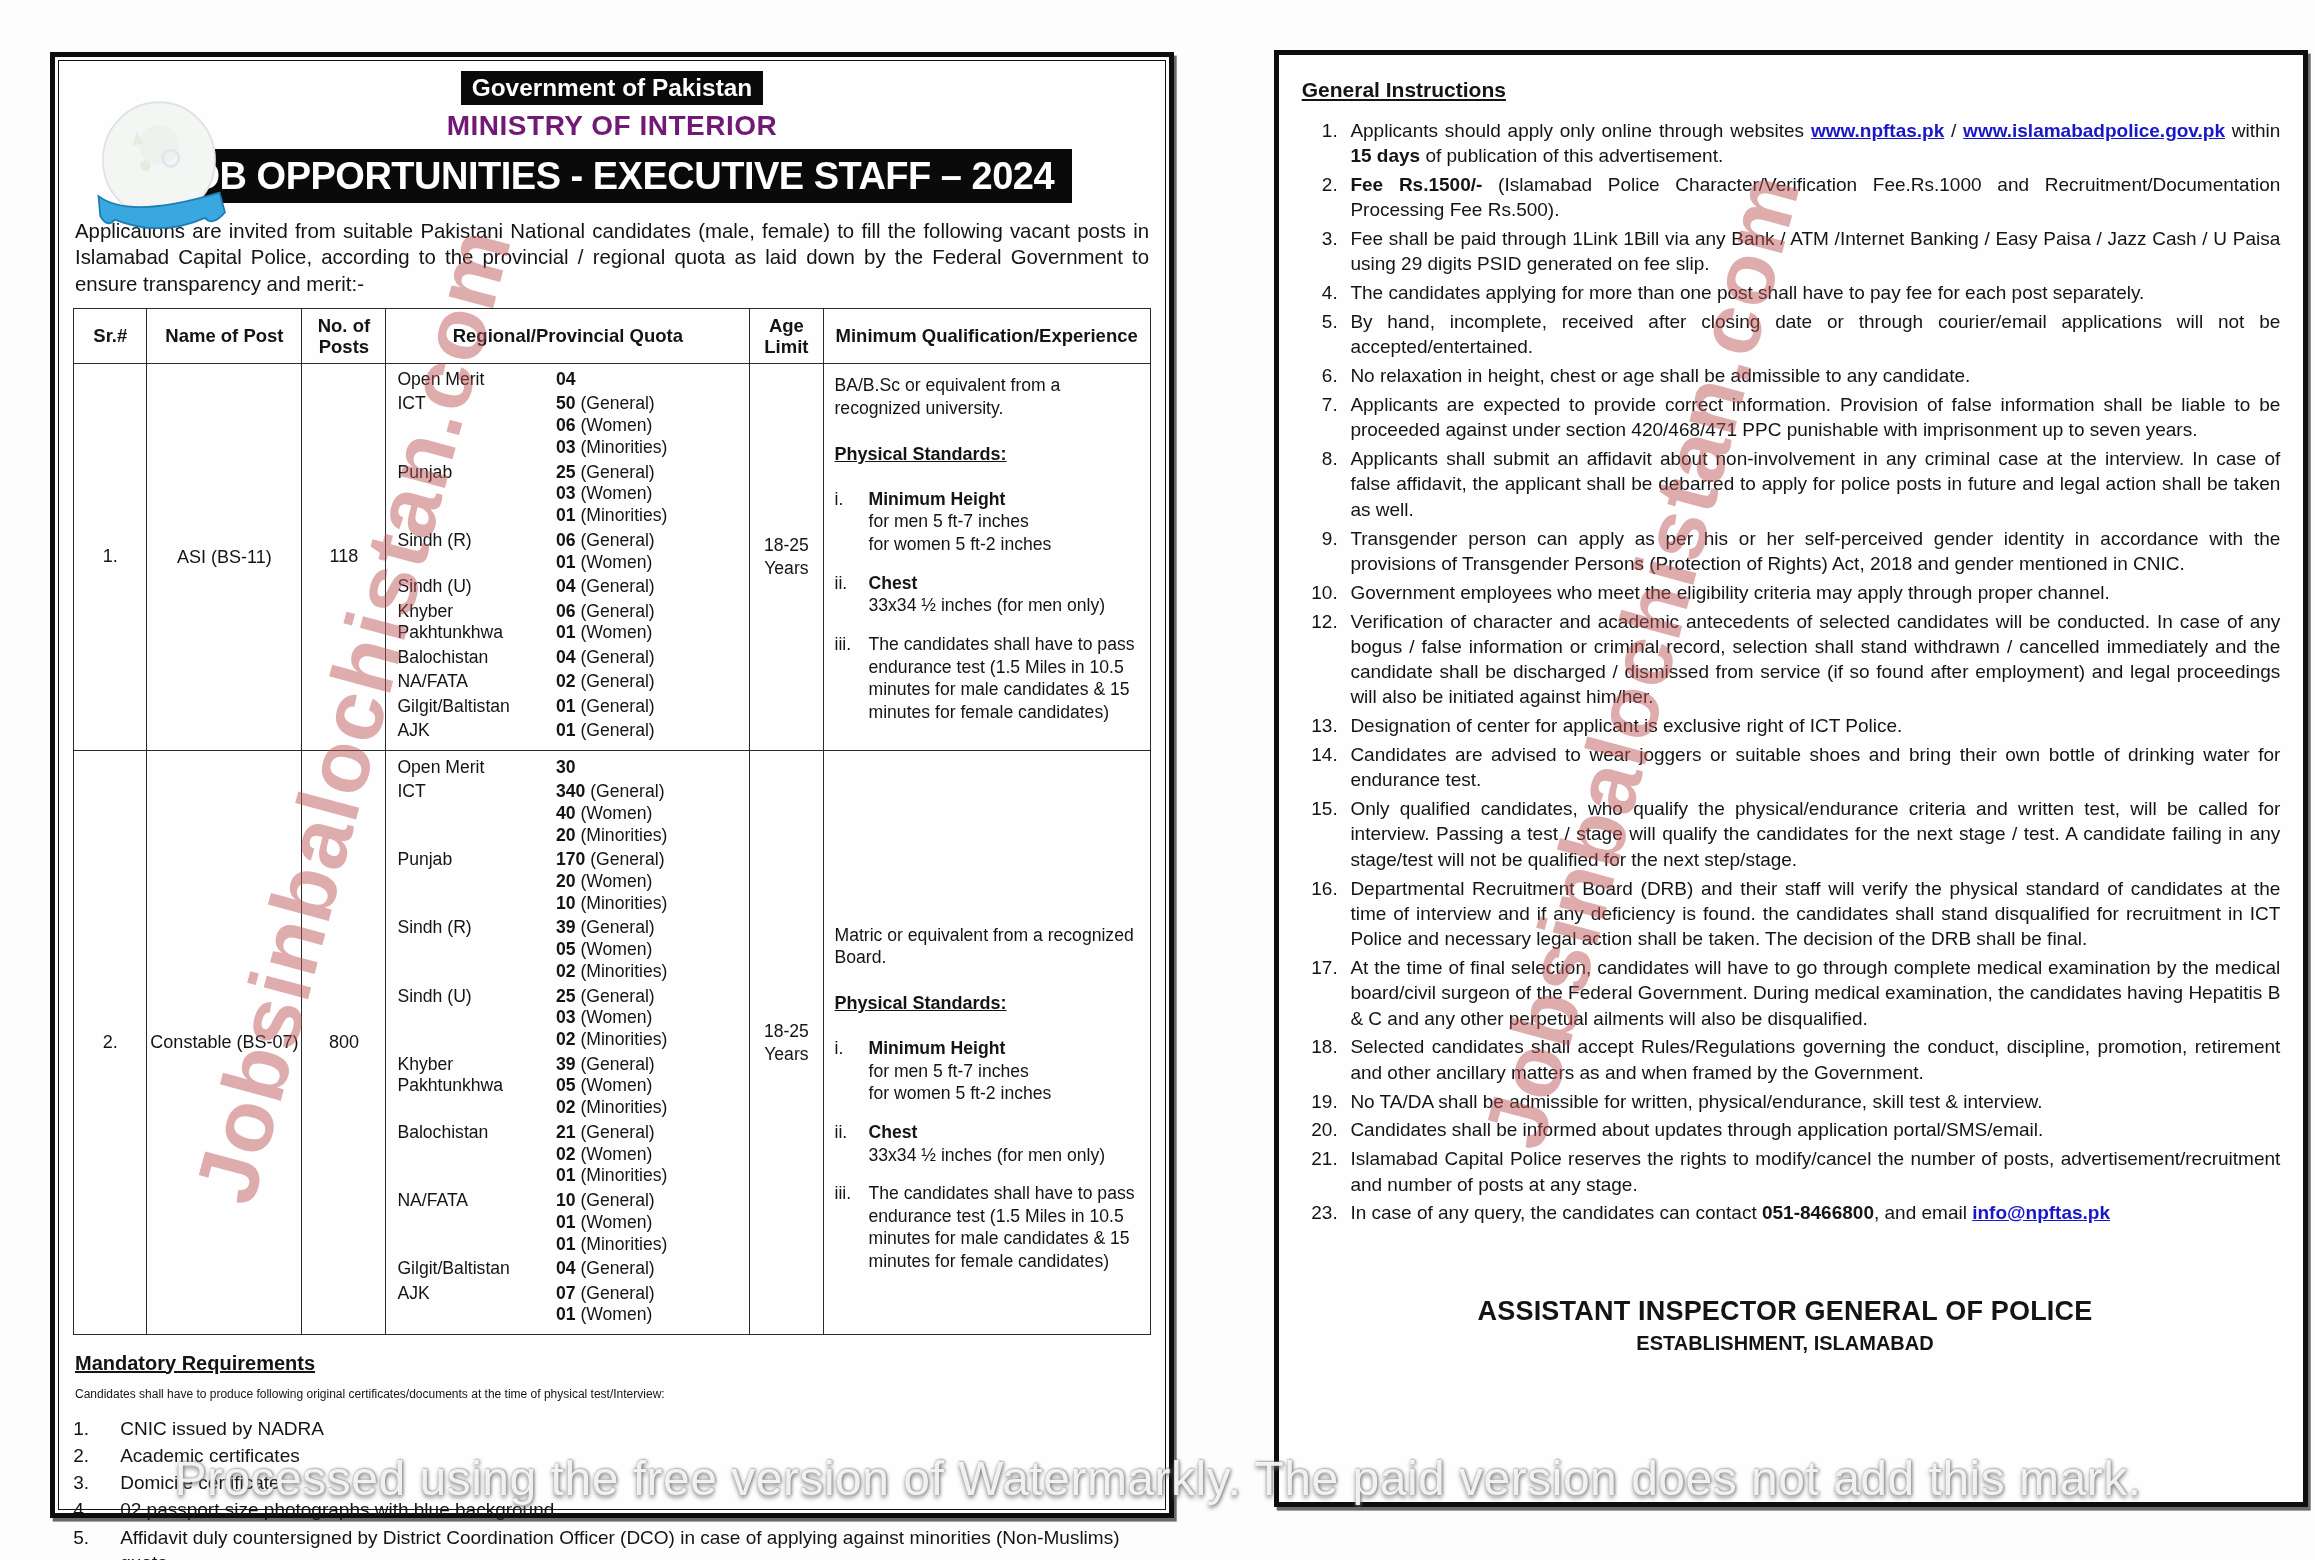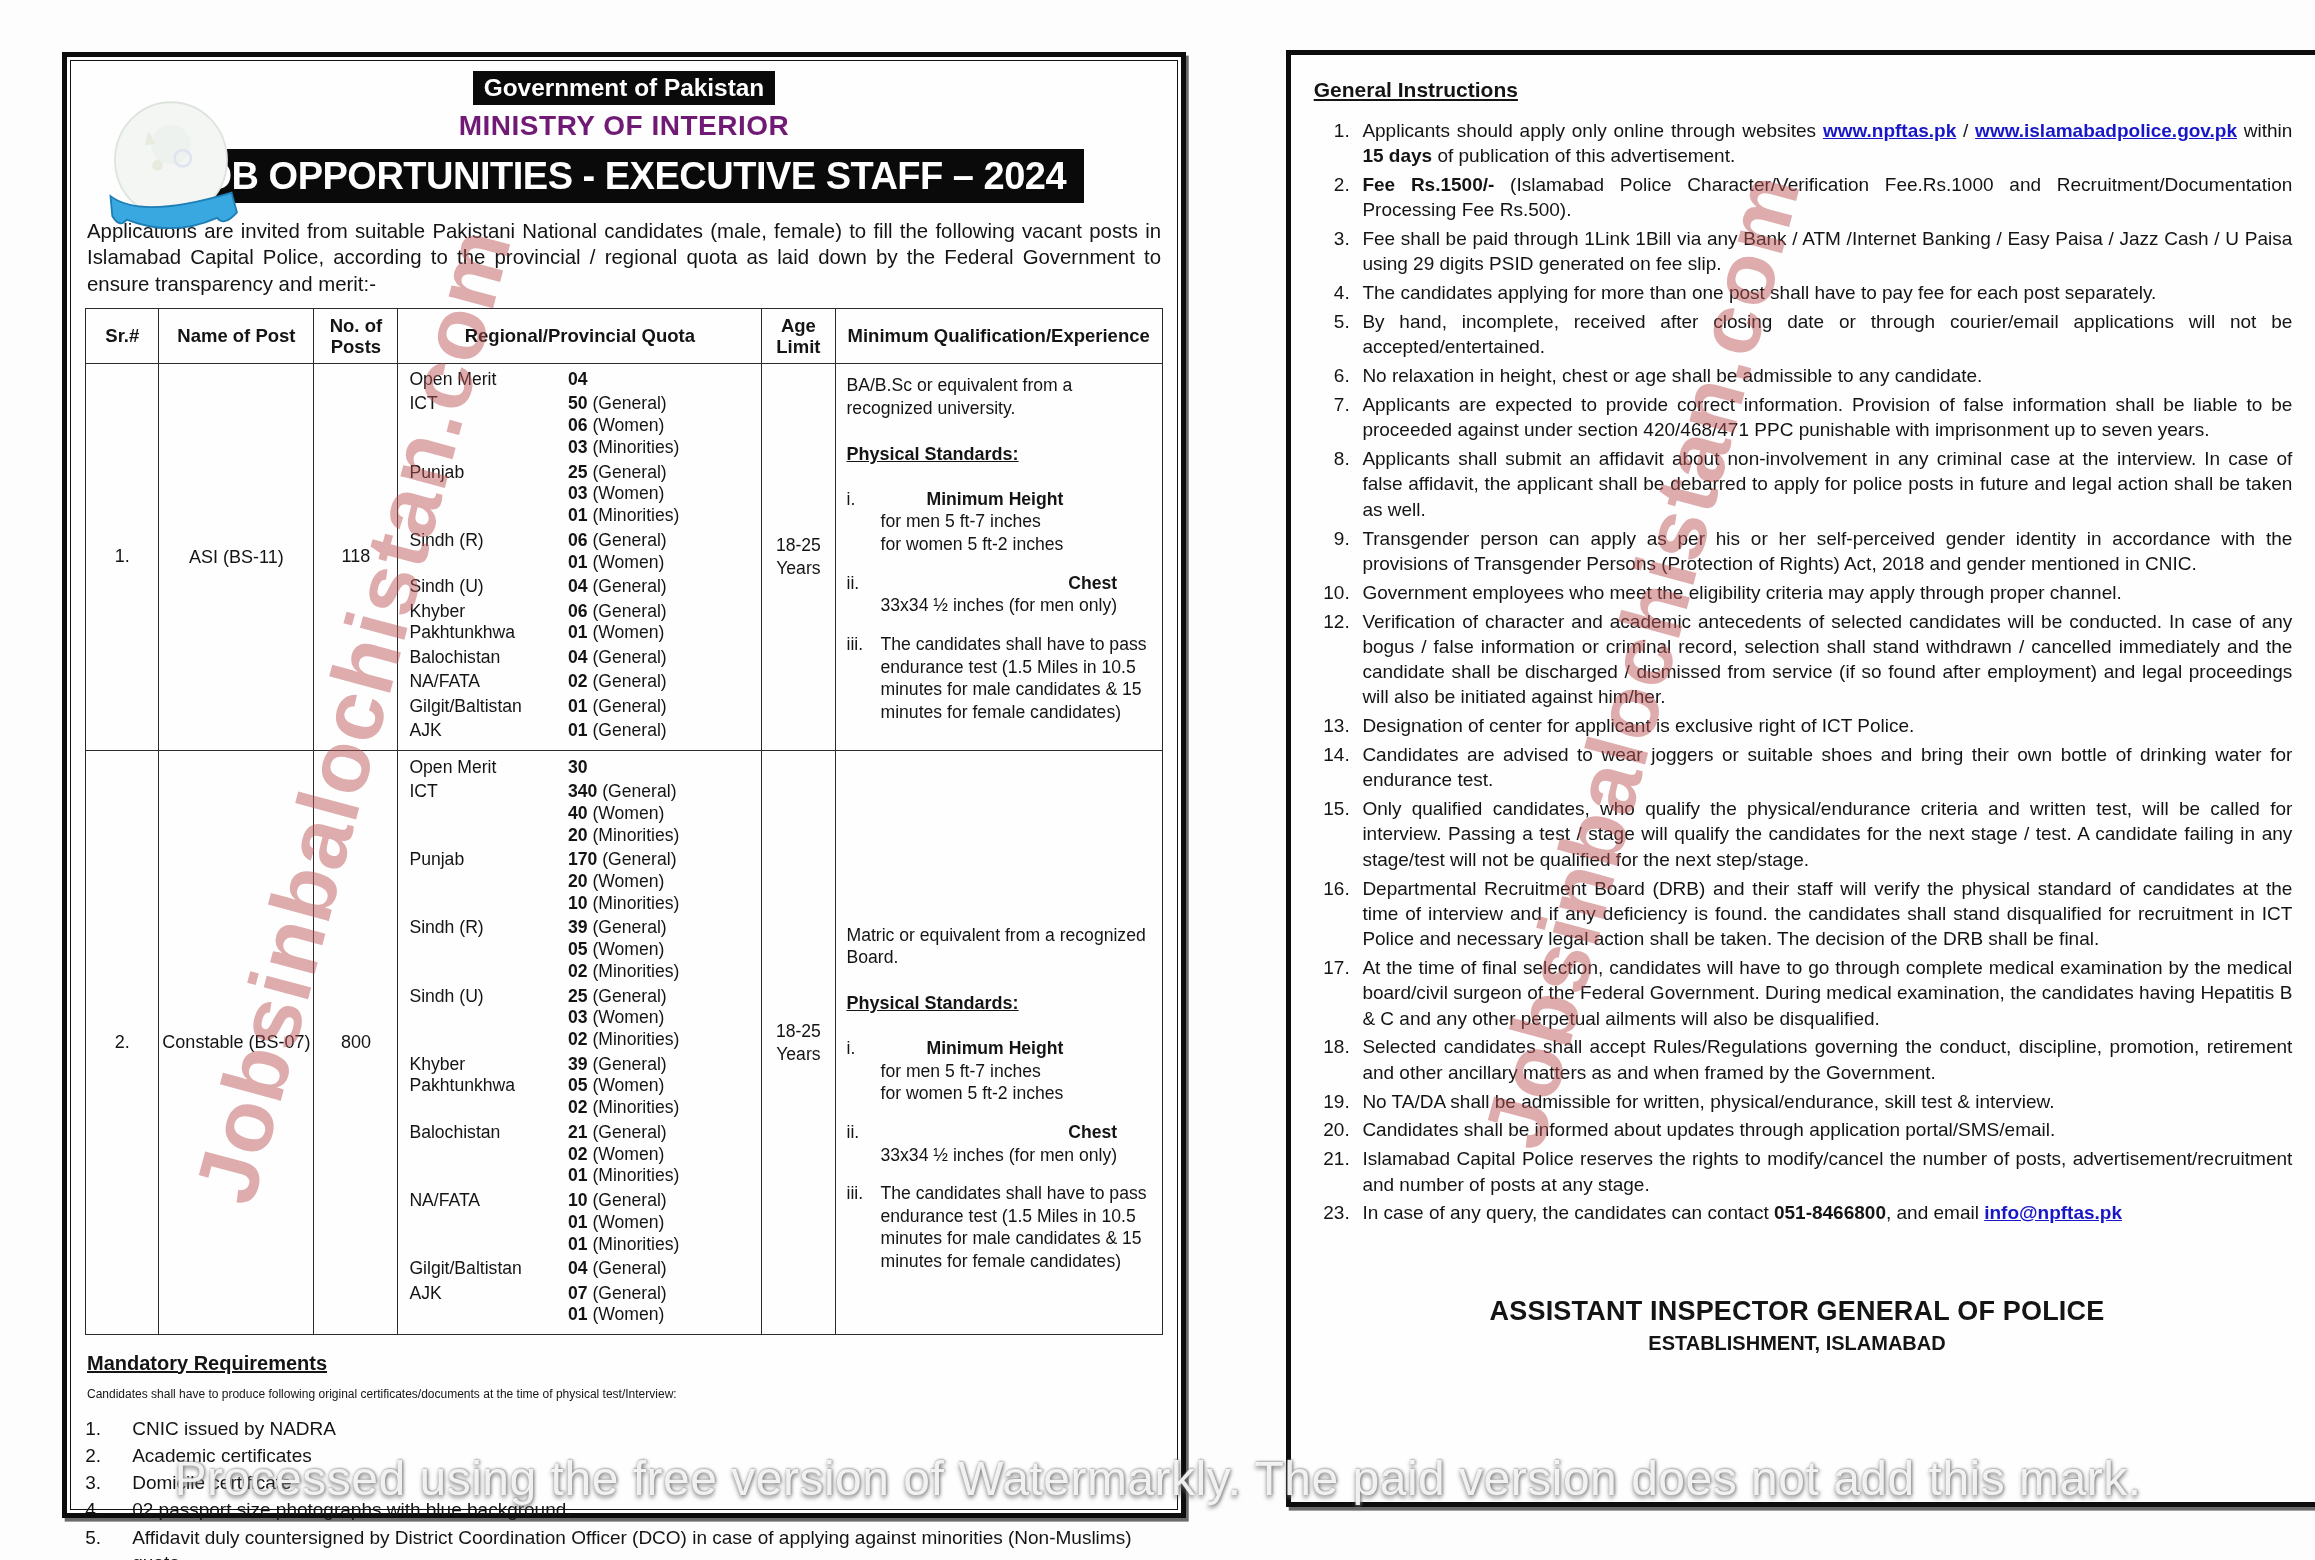--- a/index.html
+++ b/index.html
@@ -2,21 +2,21 @@
 <html style="font-size:14.5px"><head>
 <meta charset="utf-8">
 <style>
   html,body{margin:0;padding:0;}
   body{
     width:2316px;height:1560px;position:relative;overflow:hidden;
     background:#fdfdfd;
     font-family:"Liberation Sans", sans-serif;
     color:#141414;
   }
-  .page{position:absolute;background:#fefefe;border:5.4px solid #0d0d0d;box-shadow:2.7px 3.6px 0 #6a6a6a;margin-left:12px;}
+  .page{position:absolute;background:#fefefe;border:5.4px solid #0d0d0d;box-shadow:2.7px 3.6px 0 #6a6a6a;}
   .page-inner{position:absolute;inset:2.7px;border:1.8px solid #111;padding:9px 14.5px;box-sizing:border-box;}
   .page-left{left:50px;top:52px;width:1114px;height:1456px;}
   .page-right{left:1274px;top:50px;width:1024px;height:1447px;}
 
   
   .hdr{position:relative;text-align:center;}
   .gov-bar{display:inline-block;background:#0a0a0a;color:#fff;font-weight:bold;font-size:24.4px;padding:2.7px 11px;margin-top:1.8px;}
   .ministry{font-weight:bold;font-size:28px;margin-top:5.4px;letter-spacing:0.5px;color:#701a75;}
   .title-bar{display:inline-block;background:#0a0a0a;color:#fff;font-weight:bold;font-size:38px;letter-spacing:-0.5px;padding:5.4px 18px;margin-top:7.2px;max-width:887px;white-space:nowrap;}
   .crest{position:absolute;left:9px;top:25px;width:154px;height:149px;}
@@ -36,21 +36,21 @@
   .quota-group{display:flex;margin-bottom:2.7px;}
   .quota-region{width:46%;flex:none;}
   .quota-allocs{flex:1;}
   .quota-line{white-space:nowrap;line-height:1.24;}
   .qnum{font-weight:bold;}
   .qcat{font-weight:normal;}
   .qual-intro{margin-bottom:23.5px;}
   .phys-head{font-weight:bold;text-decoration:underline;margin-bottom:22px;font-size:18px;}
   .phys-item{display:flex;margin-bottom:16.3px;}
   .phys-num{width:34px;flex:none;}
-  .phys-title{font-weight:bold;text-align:right;}
+  .phys-title{font-weight:bold;}
 
   
   .mand-head{font-weight:bold;text-decoration:underline;font-size:20px;margin:16.3px 1.8px 12.7px 1.8px;}
   .mand-intro{font-size:12px;margin:0 1.8px 14.5px 1.8px;}
   .mand-item{display:flex;font-size:19px;line-height:1.34;margin-bottom:1.8px;}
   .mand-num{width:47px;flex:none;}
 
   
   .gi-head{font-weight:bold;text-decoration:underline;font-size:21px;margin:7.2px 0 16.3px 0;}
   .gi-item{display:flex;font-size:19px;line-height:1.33;margin-bottom:3.6px;}

